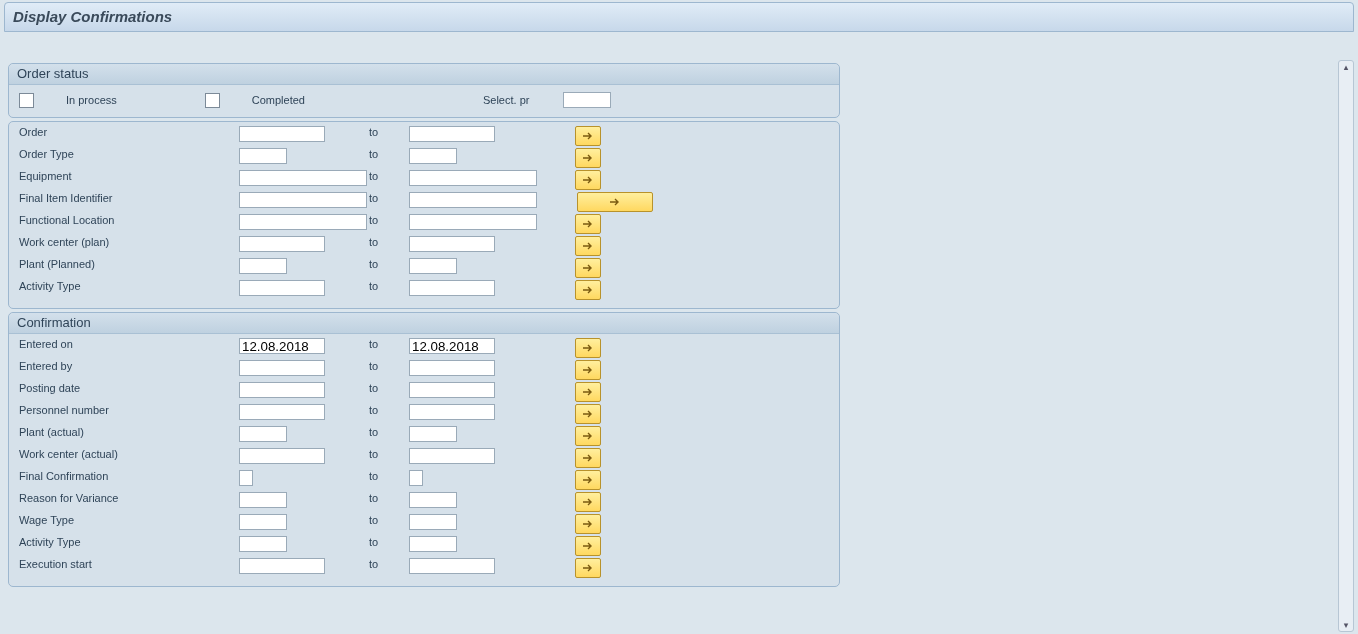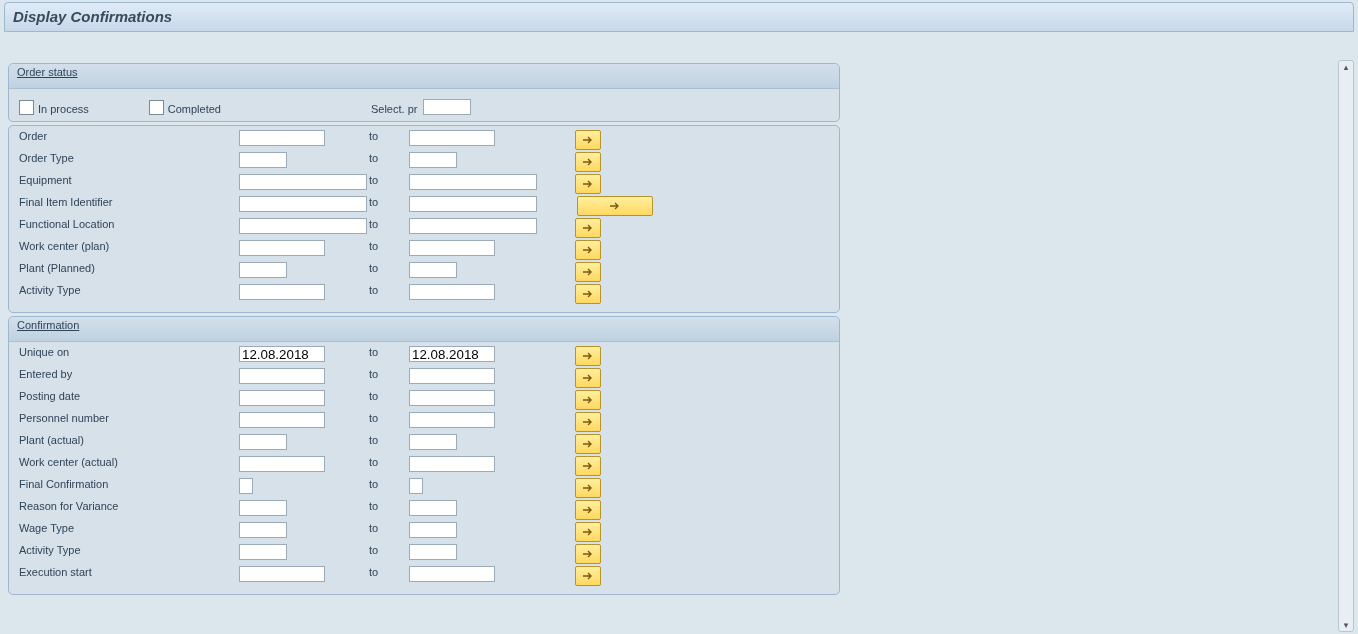--- a/index.html
+++ b/index.html
@@ -9,32 +9,32 @@
   .toolbar{height:24px;background:linear-gradient(#f8fbff,#e3edf6);border:1px solid #9db7cf;border-top:none;margin:0 4px;display:flex;align-items:center;padding-left:4px;gap:4px;position:relative;}
   .tool-btn{width:20px;height:18px;display:flex;align-items:center;justify-content:center;border:1px solid transparent;border-radius:2px;cursor:pointer;}
   .watermark{position:absolute;left:240px;top:2px;font-size:15px;color:#e0a060;opacity:.9;white-space:nowrap;}
   
   .body-area{position:absolute;top:60px;left:4px;right:20px;bottom:2px;overflow:hidden;background:#dce6ed;}
   .scrollbar{position:absolute;top:60px;right:4px;width:14px;bottom:2px;background:#e8eef4;border:1px solid #b7c6d4;border-radius:3px;}
   .scrollbar .thumb-up,.scrollbar .thumb-dn{position:absolute;left:1px;right:1px;height:10px;color:#556;font-size:9px;text-align:center;}
   .scrollbar .thumb-up{top:1px;}
   .scrollbar .thumb-dn{bottom:1px;}
   .panel{width:830px;border:1px solid #9db7cf;border-radius:5px;margin:3px 0 0 4px;background:#d6e1ea;}
-  .panel-header{font-size:11px;color:#2f4458;padding:2px 6px 10px 8px;background:linear-gradient(#d3e0eb,#bfd1e0);border-bottom:1px solid #a9c0d4;border-radius:5px 5px 0 0;text-decoration:underline;}
+  .panel-header{font-size:13px;color:#2f4458;padding:2px 6px 3px 8px;background:linear-gradient(#d3e0eb,#bfd1e0);border-bottom:1px solid #a9c0d4;border-radius:5px 5px 0 0;}
   .panel-body{padding:4px 6px 6px 10px;}
   .row{display:flex;height:22px;}
   .lbl{width:220px;color:#2f4458;}
   .to{margin:0 10px 0 18px;color:#2f4458;}
   .inp{height:16px;border:1px solid #9aaab8;background:#fff;padding:0 2px;box-sizing:border-box;}
   .w80{width:86px;} .w48{width:48px;} .w12{width:14px;}
   .w128{width:128px;}
   .mopt{width:24px;height:18px;background:linear-gradient(#ffef9e,#ffd860);border:1px solid #b8922b;border-radius:2px;display:flex;align-items:center;justify-content:center;margin-left:36px;cursor:pointer;}
   .mopt.wide{width:74px;margin-left:38px;}
   .mopt svg{display:block;}
-  .chkrow{display:flex;align-items:flex-end;height:22px;}
+  .chkrow{display:flex;align-items:center;height:22px;gap:28px;}
   .chk{width:13px;height:13px;border:1px solid #7c8a98;background:#fff;margin-right:4px;}
   .chklbl{margin-right:60px;color:#2f4458;}
   .sp-label{color:#2f4458;margin-right:6px;}
   .sp-inp{width:48px;}
 </style>
 </head>
 <body>
 <div class="page">
 
 <div class="title-bar">
@@ -147,21 +147,21 @@
               </svg>
             </span>
           </div>
         </div>
   </div>
 
   <div class="panel">
     <div class="panel-header">Confirmation</div>
     <div class="panel-body" id="cf-body">
           <div class="row">
-            <span class="lbl">Unique on</span>
+            <span class="lbl">Entered on</span>
             <span style="display: inline-block; width: 130px;"><input class="inp w80" value="12.08.2018" style=""></span>
             <span style="display: inline-block; width: 40px;"><span class="to" style="margin: 0px;">to</span></span>
             <span style="display: inline-block; width: 130px;"><input class="inp w80" value="12.08.2018" style=""></span>
             <span class="mopt">
               <svg width="12" height="10">
                 <path d="M1 5 L8 5 M6 2 L9 5 L6 8" stroke="#7a5a10" stroke-width="1.4" fill="none"></path>
               </svg>
             </span>
           </div>
           <div class="row">

